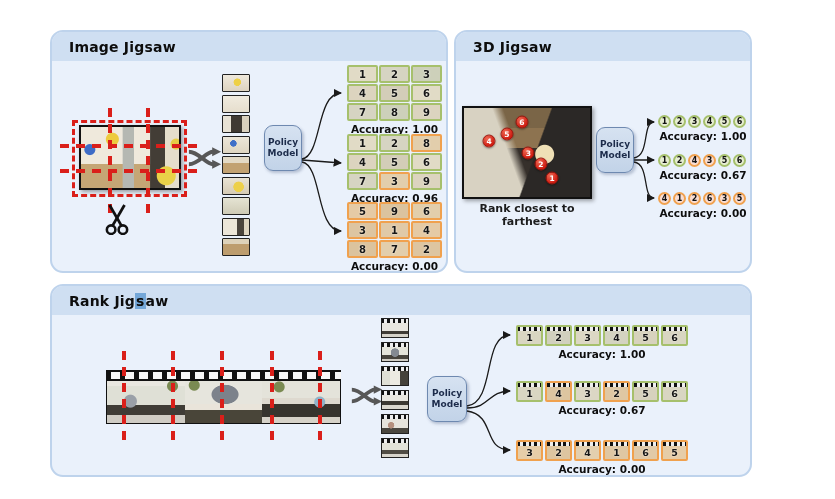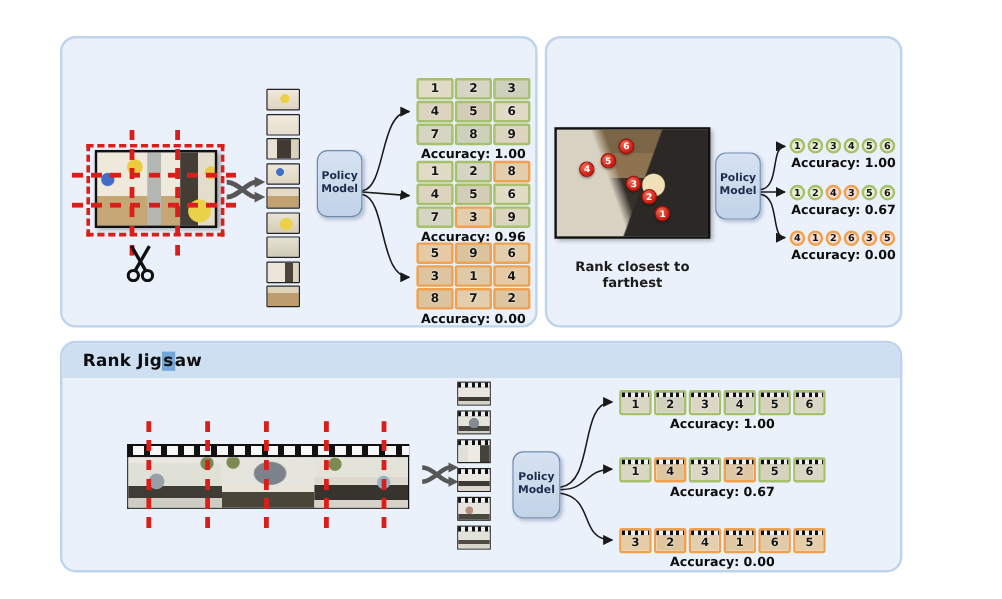--- a/index.html
+++ b/index.html
@@ -8,21 +8,21 @@
 
   
   .panel{position:absolute;box-sizing:border-box;border:2.5px solid var(--panel-border);
          border-radius:13px;background:var(--panel-body);overflow:hidden;}
   .phead{position:absolute;top:0;left:0;right:0;height:29px;background:var(--panel-header);
          display:flex;align-items:center;padding-left:17px;box-sizing:border-box;}
   .ptitle{font-size:14px;font-weight:bold;color:#0d0d0d;letter-spacing:.2px;}
   .hl{background:var(--selection-blue);padding:0 1px;}
 
   
-  .policy{position:absolute;width:38px;height:56px;border-radius:9px;box-sizing:border-box;
+  .policy{position:absolute;width:38px;height:46px;border-radius:9px;box-sizing:border-box;
           background:linear-gradient(180deg,#d6e2f1,#c2d3e8);border:1.5px solid var(--policy-border);
           display:flex;align-items:center;justify-content:center;text-align:center;
           font-size:9px;font-weight:bold;color:var(--policy-text);
           box-shadow:1.5px 2px 3px rgba(60,80,120,.3);}
   .policy span{display:block;width:32px;line-height:1.25;}
 
   
   .fan{position:absolute;inset:0;pointer-events:none;}
   .fan path.c{fill:none;stroke:var(--arrow-black);stroke-width:1.3px;}
 
@@ -129,20 +129,23 @@
   .fcell.bad.t4 .fimg{background:#e1caa8}
 
   .icon{position:absolute;}
 </style>
 </head>
 <body>
 
 <div class="page">
 
   <section class="panel" style="left:50px;top:30px;width:398px;height:243px">
+    <header class="phead">
+      <span class="ptitle">Image Jigsaw</span>
+    </header>
 
     <div class="photo room"></div>
     <div class="cutrect"></div>
     <div class="dline-v" style="left:56px;top:76px;height:105px"></div>
     <div class="dline-v" style="left:94px;top:76px;height:105px"></div>
     <div class="dline-h" style="left:8px;top:112px;width:139px"></div>
     <div class="dline-h" style="left:8px;top:137px;width:139px"></div>
 
     <svg class="icon" style="left:52px;top:172px" width="26" height="31" viewBox="0 0 24 29">
       <line x1="5" y1="1" x2="16" y2="20" stroke="#111" stroke-width="2.6"></line>
@@ -277,30 +280,33 @@
           </div>
           <div class="gcell bad t3">
             <span class="num">2</span>
           </div>
         </div>
       <div class="acc">Accuracy: 0.00</div>
     </div>
   </section>
 
   <section class="panel" style="left:454px;top:30px;width:298px;height:243px">
+    <header class="phead">
+      <span class="ptitle">3D Jigsaw</span>
+    </header>
 
     <div class="photo lounge">
         <div class="marker" style="left: 46%; top: 16%;">6</div>
         <div class="marker" style="left: 34%; top: 29%;">5</div>
         <div class="marker" style="left: 20%; top: 37%;">4</div>
         <div class="marker" style="left: 51%; top: 51%;">3</div>
         <div class="marker" style="left: 61%; top: 63%;">2</div>
         <div class="marker" style="left: 70%; top: 79%;">1</div>
       </div>
-    <div class="caption" style="left:0;top:184px;width:142px">Rank closest to farthest</div>
+    <div class="caption" style="left:0;top:170px;width:142px">Rank closest to farthest</div>
 
     <div class="policy" style="left:140px;top:95px">
       <span>Policy Model</span>
     </div>
 
     <svg class="fan" width="298" height="243">
       <defs>
         <marker id="ahB" viewBox="0 0 8 8" refX="7" refY="4" markerWidth="6.5" markerHeight="6.5" orient="auto">
           <path d="M0,0L8,4L0,8z" fill="#1a1a1a"></path>
         </marker>

